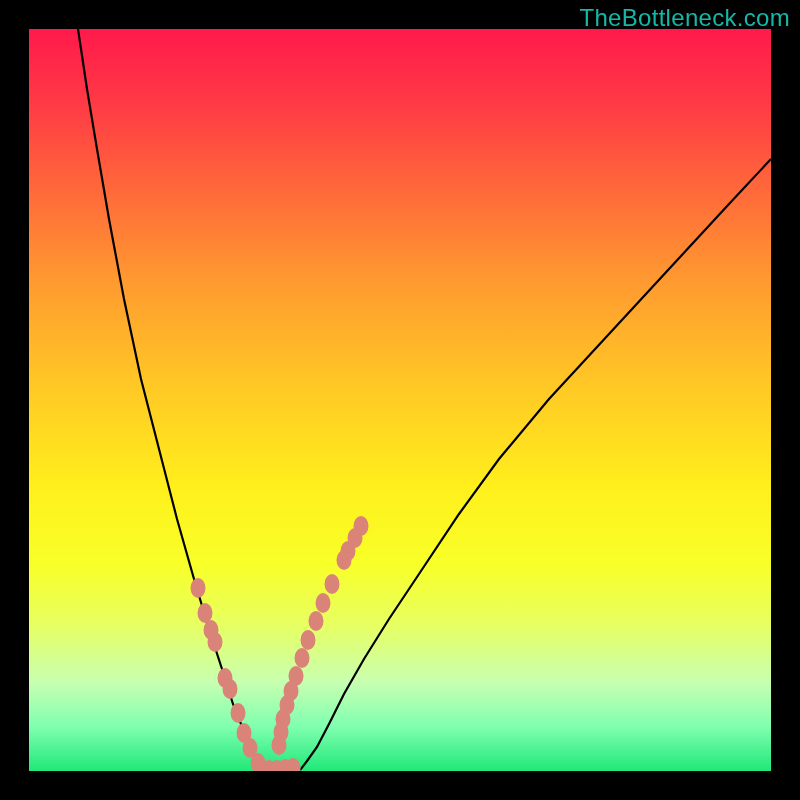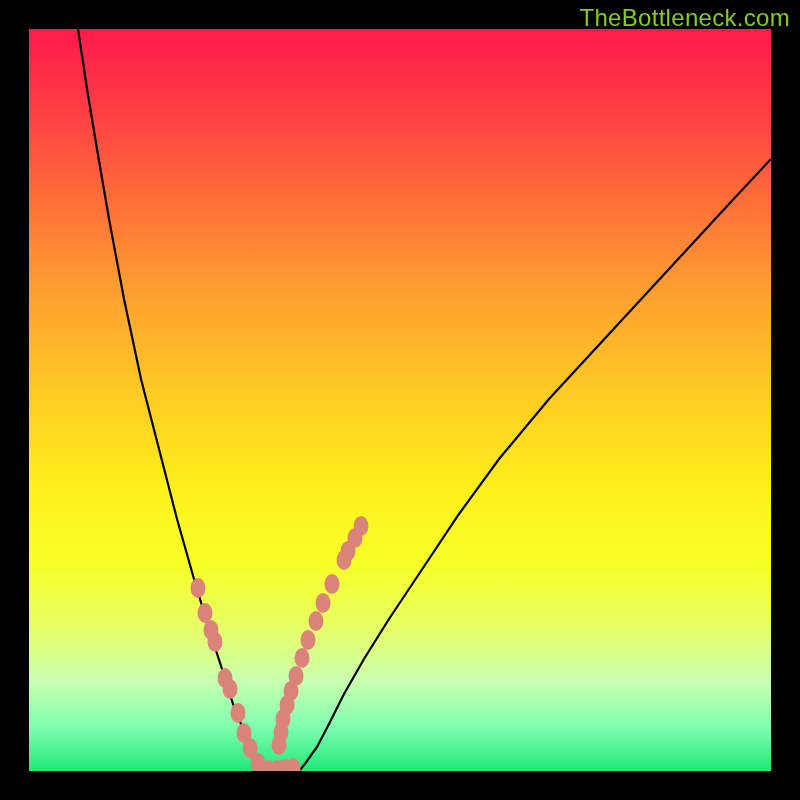--- a/index.html
+++ b/index.html
@@ -28,21 +28,21 @@
       #e8ff60 80%,
       #c8ffb0 88%,
       #80ffb0 94%,
       #20e878 100%
     );
   }
   .watermark {
     position: absolute;
     top: 4px;
     right: 10px;
-    color: #84cc16;
+    color: #14b8a6;
     font-size: 24px;
     font-weight: 500;
     letter-spacing: 0.3px;
     user-select: none;
   }
   svg.lines {
     position: absolute;
     left: 0;
     top: 0;
     width: 742px;

